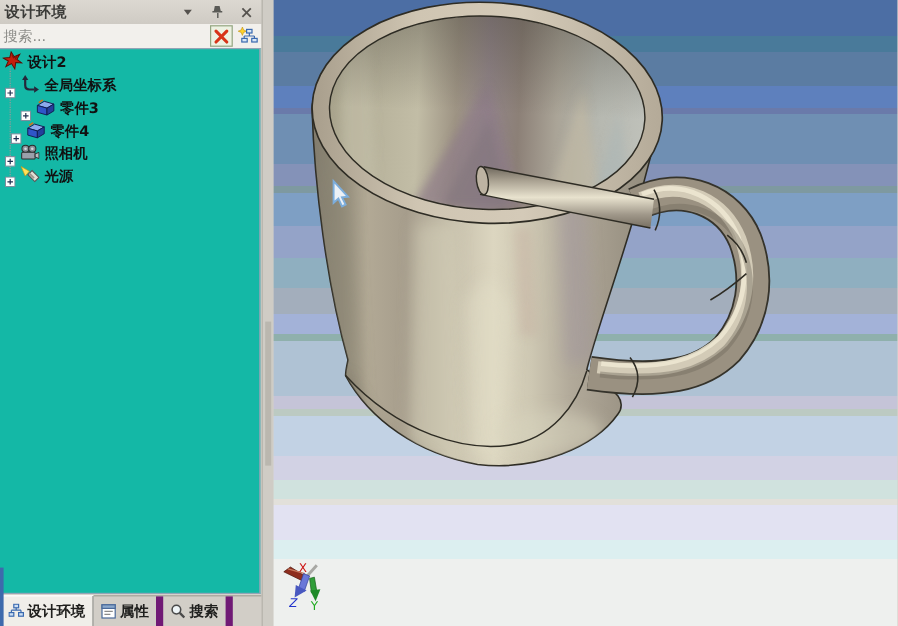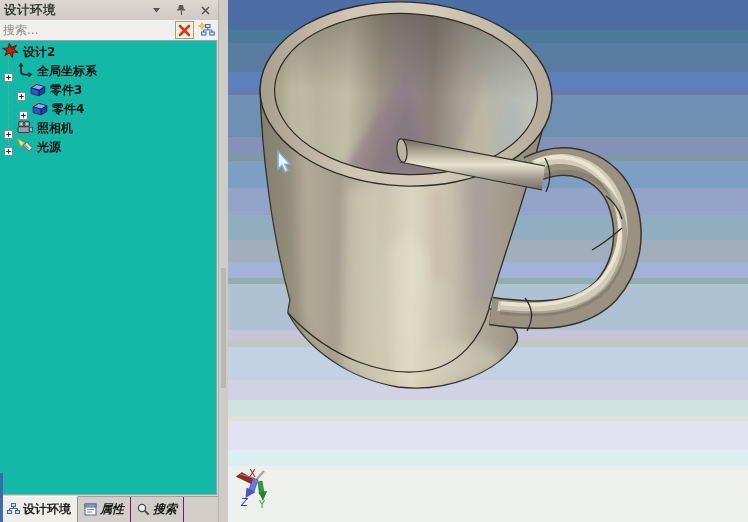--- a/index.html
+++ b/index.html
@@ -29,21 +29,21 @@
   .tree-row{position:absolute;left:0;height:19px;display:flex;align-items:center;}
   .tree-row .expander{position:absolute;left:4px;top:5px;}
   .tree-row .t-icon{display:inline-block;}
   .tree-label{font-size:12px;font-weight:bold;color:#111;white-space:nowrap;margin-left:4px;}
 
   .tab-bar{position:absolute;left:0;top:496px;width:218px;height:26px;background:#d2cec7;
     border-top:1px solid #a2a29a;display:flex;align-items:stretch;box-sizing:border-box;}
   .tab{display:flex;align-items:center;gap:3px;padding:0 6px;font-size:12px;font-weight:bold;color:#20201e;}
   .tab.active{background:#f0eee9;border:1px solid #8e8e88;border-top:1px solid #fff;
     border-bottom:none;margin-top:-1px;}
-  .tab.inactive{border-right:1px solid #701a75;font-style:italic;}
+  .tab.inactive{border-right:6px solid #701a75;}
   .tab .tab-label{white-space:nowrap;}
 
   .edge-accent{position:absolute;left:0;top:473px;width:3px;height:49px;background:#3e6aac;}
 
   
   .splitter{position:absolute;left:218px;top:0;width:10px;height:522px;background:#cfccc5;
     border-left:1px solid #b5b2aa;box-sizing:border-box;}
   .splitter-thumb{position:absolute;left:2px;top:268px;width:5px;height:120px;background:#bab7af;}
 
   
@@ -168,21 +168,21 @@
         <svg width="16" height="16" viewBox="0 0 14 14">
           <line x1="2" y1="4" x2="5" y2="2" stroke="#c87820" stroke-width="1.2"></line>
           <polygon points="1,6 6,3 13,5 8,8" fill="#8caaec" stroke="#101c50" stroke-width="0.7"></polygon>
           <polygon points="1,6 8,8 8,13 1,11" fill="#2f55c8" stroke="#101c50" stroke-width="0.7"></polygon>
           <polygon points="8,8 13,5 13,10 8,13" fill="#23409c" stroke="#101c50" stroke-width="0.7"></polygon>
         </svg>
       </span>
       <span class="tree-label">零件3</span>
     </div>
 
-    <div class="tree-row" style="top:59px;left:15px;">
+    <div class="tree-row" style="top:59px;left:5px;">
       <span class="expander">
         <svg width="9" height="9">
             <rect x="0.5" y="0.5" width="8" height="8" fill="#fff" stroke="#7e8e9e"></rect>
           <line x1="2.2" y1="4.5" x2="6.8" y2="4.5" stroke="#203050" stroke-width="1"></line>
           <line x1="4.5" y1="2.2" x2="4.5" y2="6.8" stroke="#203050" stroke-width="1"></line>
           </svg>
       </span>
       <span class="t-icon" style="margin-left:17px;">
         <svg width="16" height="16" viewBox="0 0 14 14">
           <line x1="2" y1="4" x2="5" y2="2" stroke="#c87820" stroke-width="1.2"></line>

